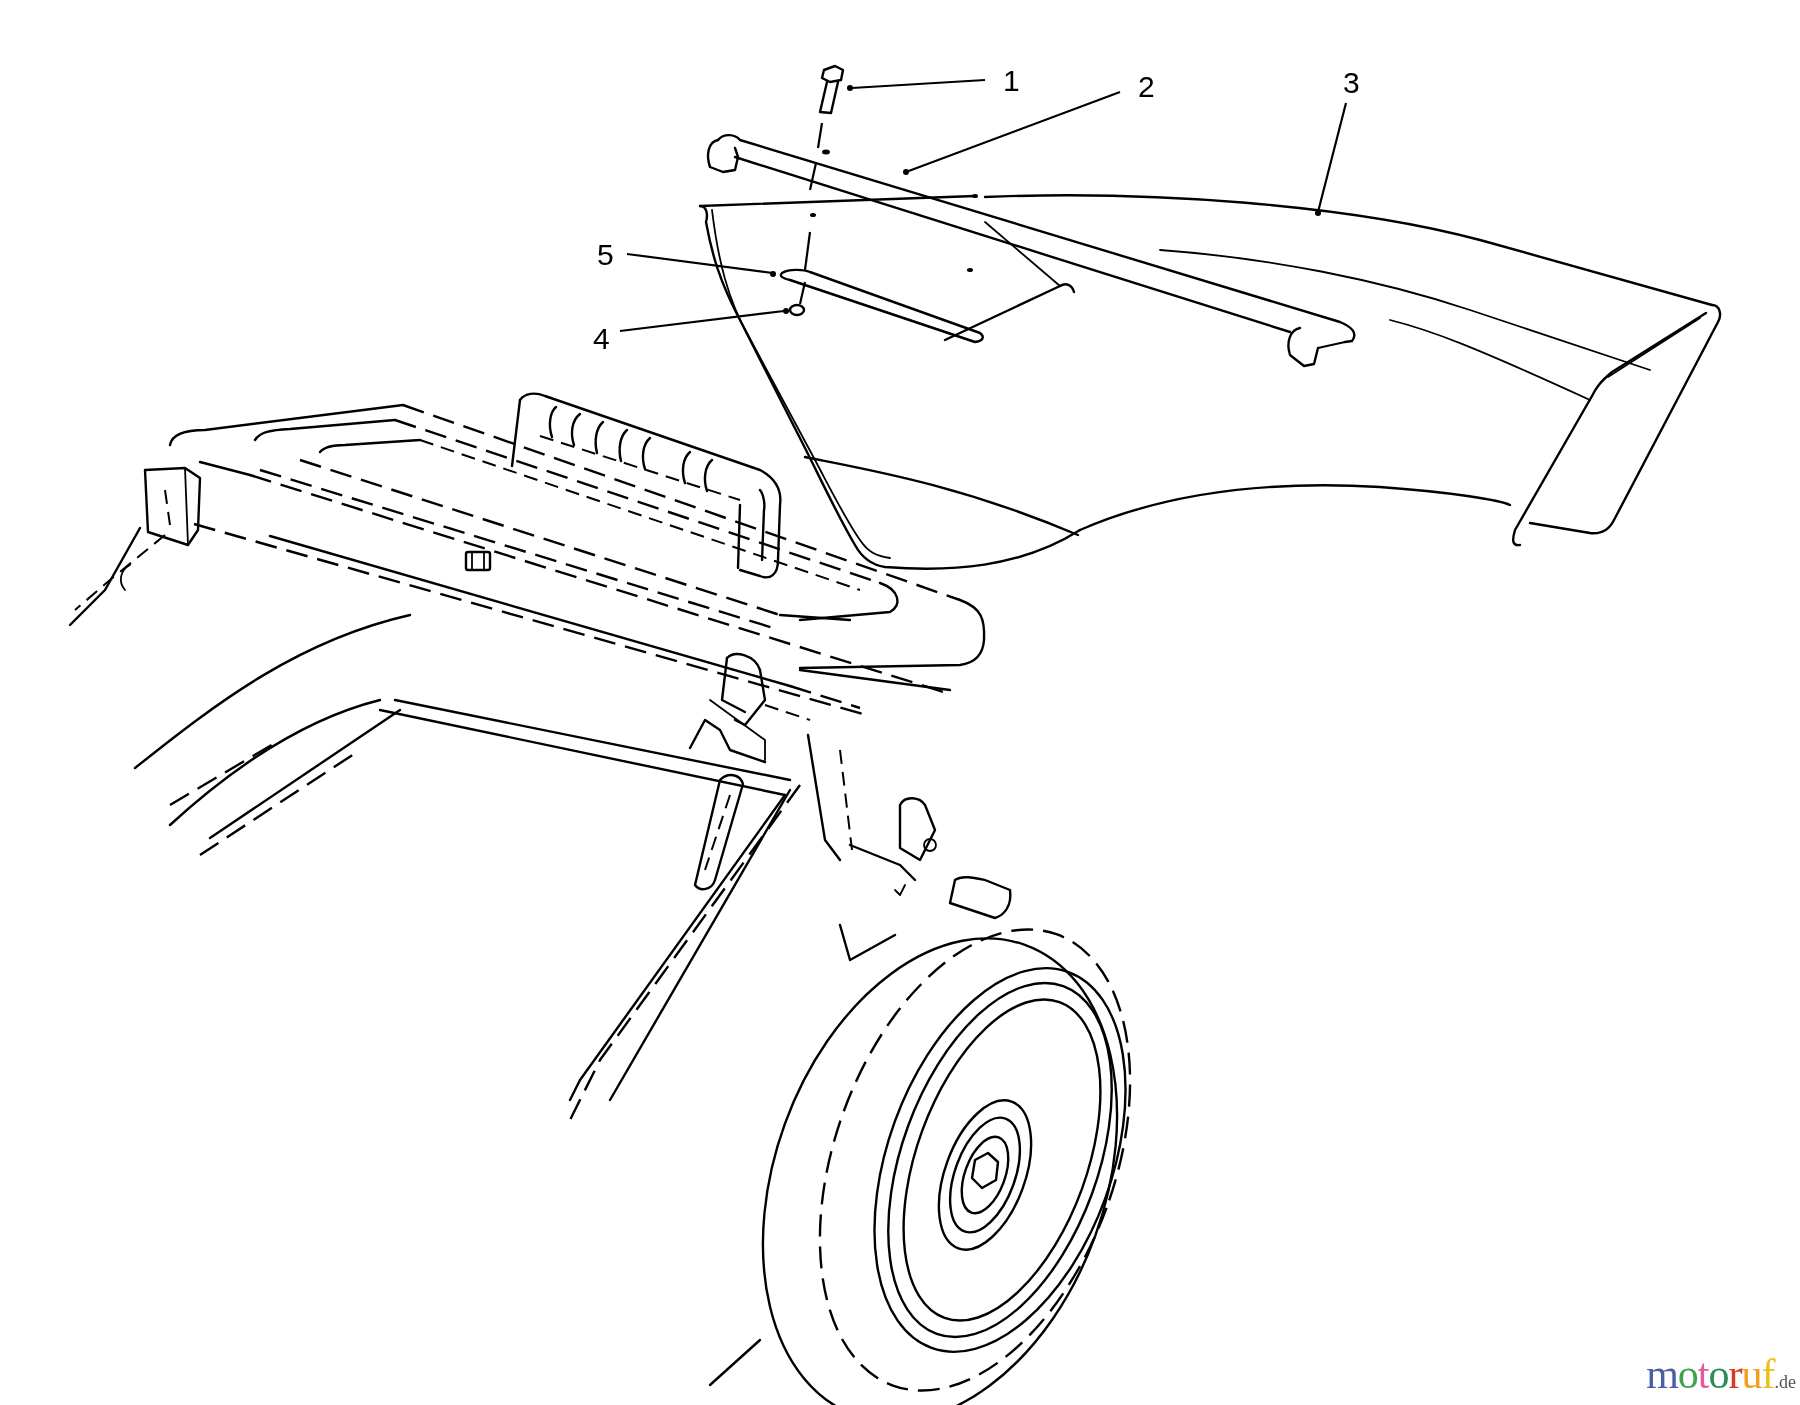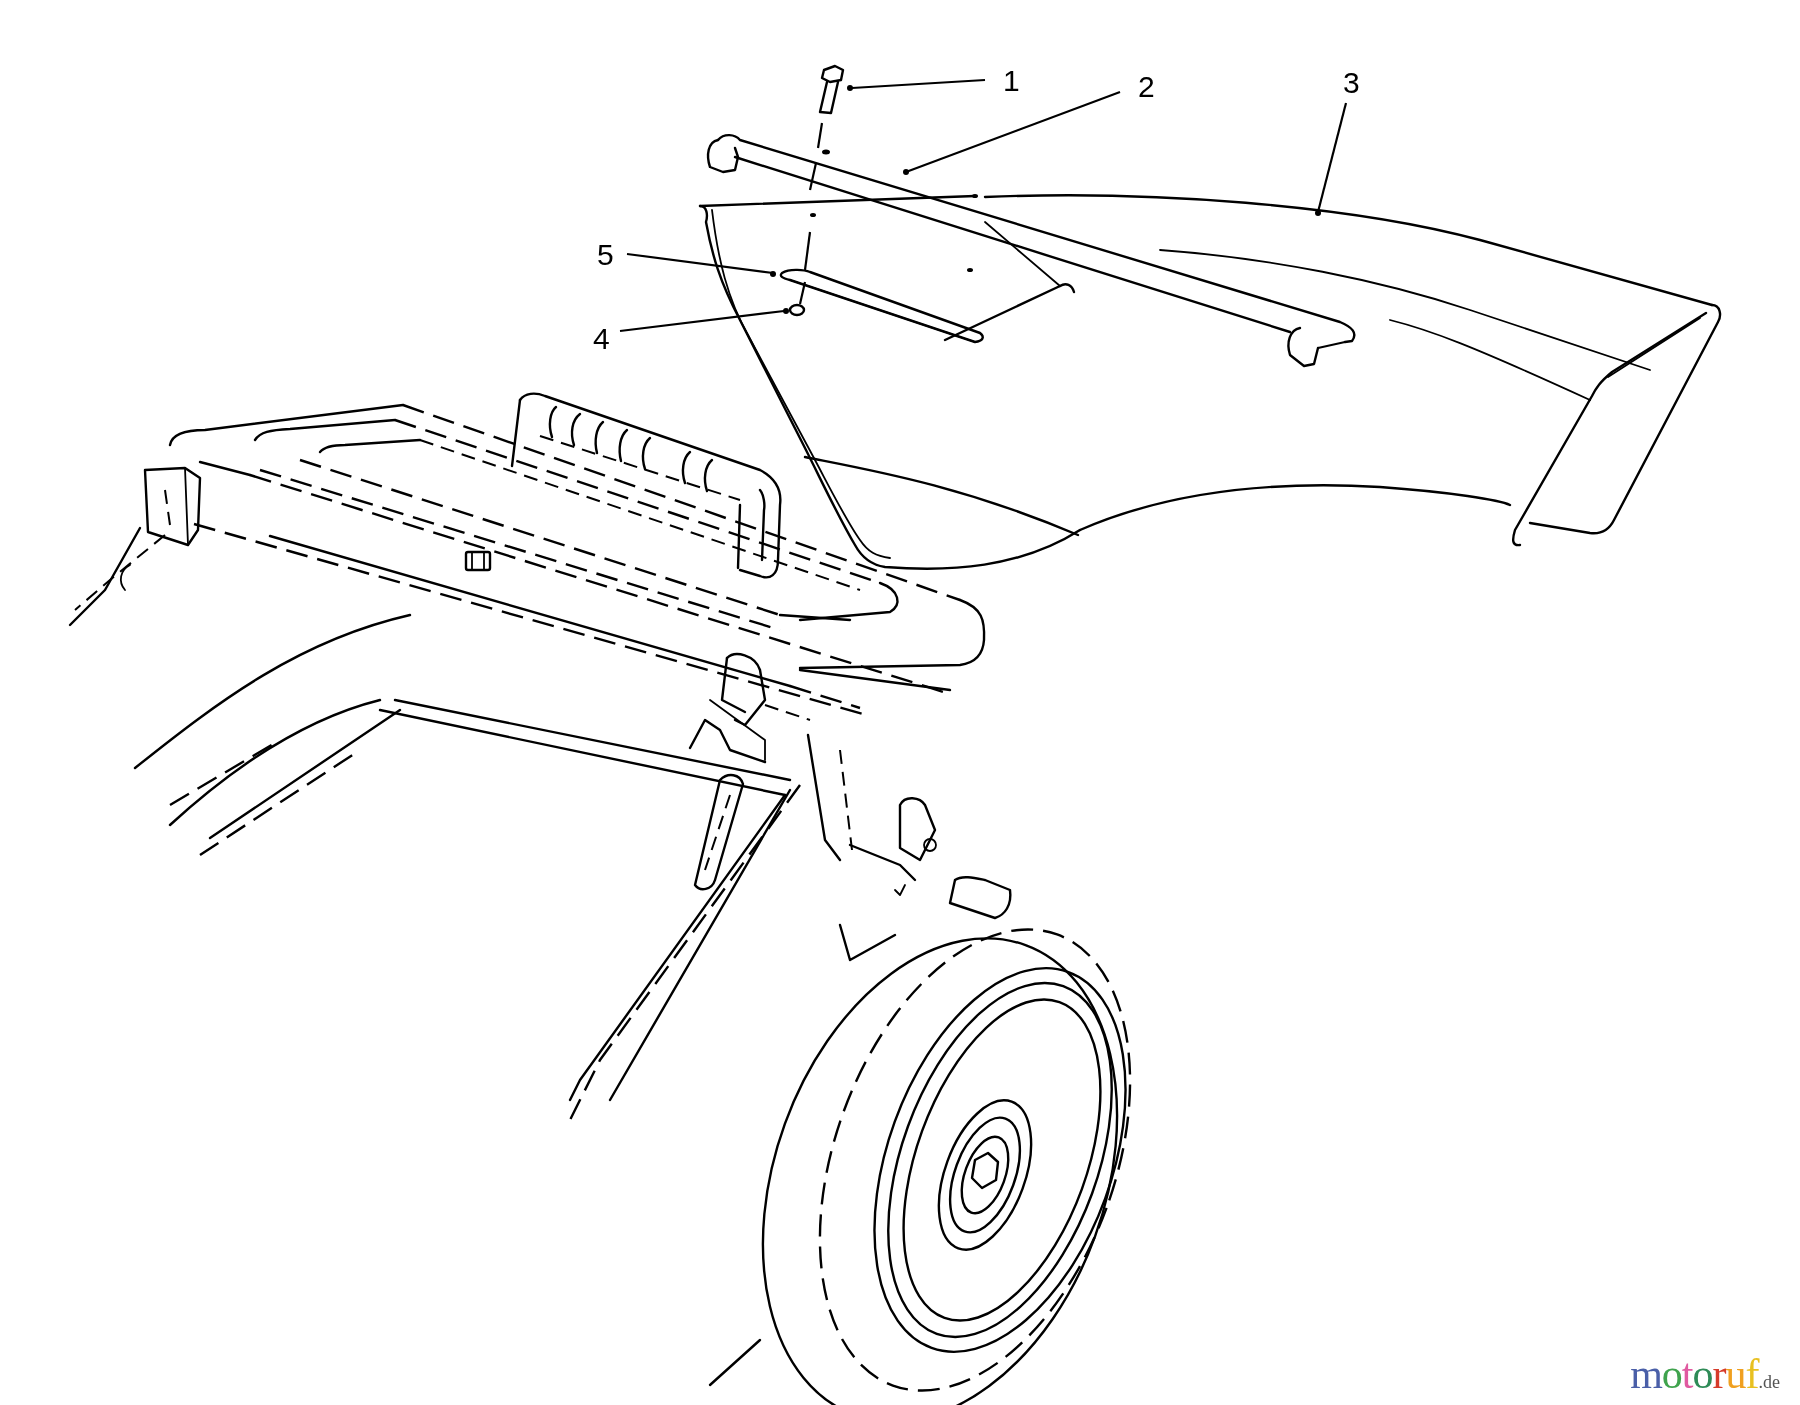--- a/index.html
+++ b/index.html
@@ -5,21 +5,21 @@
   html, body { margin: 0; padding: 0; background: #ffffff; }
   body { width: 1800px; height: 1405px; position: relative; overflow: hidden; font-family: "Liberation Sans", sans-serif; }
   #diagram { position: absolute; left: 0; top: 0; width: 1800px; height: 1405px; }
   .ln { fill: none; stroke: #000; stroke-width: 2.4; stroke-linecap: round; stroke-linejoin: round; }
   .thin { fill: none; stroke: #000; stroke-width: 1.8; stroke-linecap: round; stroke-linejoin: round; }
   .dash { fill: none; stroke: #000; stroke-width: 2.4; stroke-dasharray: 22 10; stroke-linecap: butt; }
   .dashs { fill: none; stroke: #000; stroke-width: 2; stroke-dasharray: 14 8; }
   .leader { stroke: #000; stroke-width: 2.2; fill: none; }
   .dot { fill: #000; }
   .callout { position: absolute; font-size: 30px; color: #000; line-height: 1; font-family: "Liberation Sans", sans-serif; }
-  .wm { position: absolute; right: 20px; bottom: 10px; font-family: "Liberation Serif", serif; font-size: 42px; letter-spacing: -1px; line-height: 1; }
+  .wm { position: absolute; right: 4px; bottom: 10px; font-family: "Liberation Serif", serif; font-size: 42px; letter-spacing: -1px; line-height: 1; }
   .wm .tld { font-size: 18px; color: #555; letter-spacing: 0; }
 </style>
 </head>
 <body>
 
 <svg id="diagram" viewBox="0 0 1800 1405" xmlns="http://www.w3.org/2000/svg">
 
   <g>
 
     <path class="ln" d="M985,197 C1150,190 1350,205 1480,240 C1560,262 1640,285 1712,305"></path>

